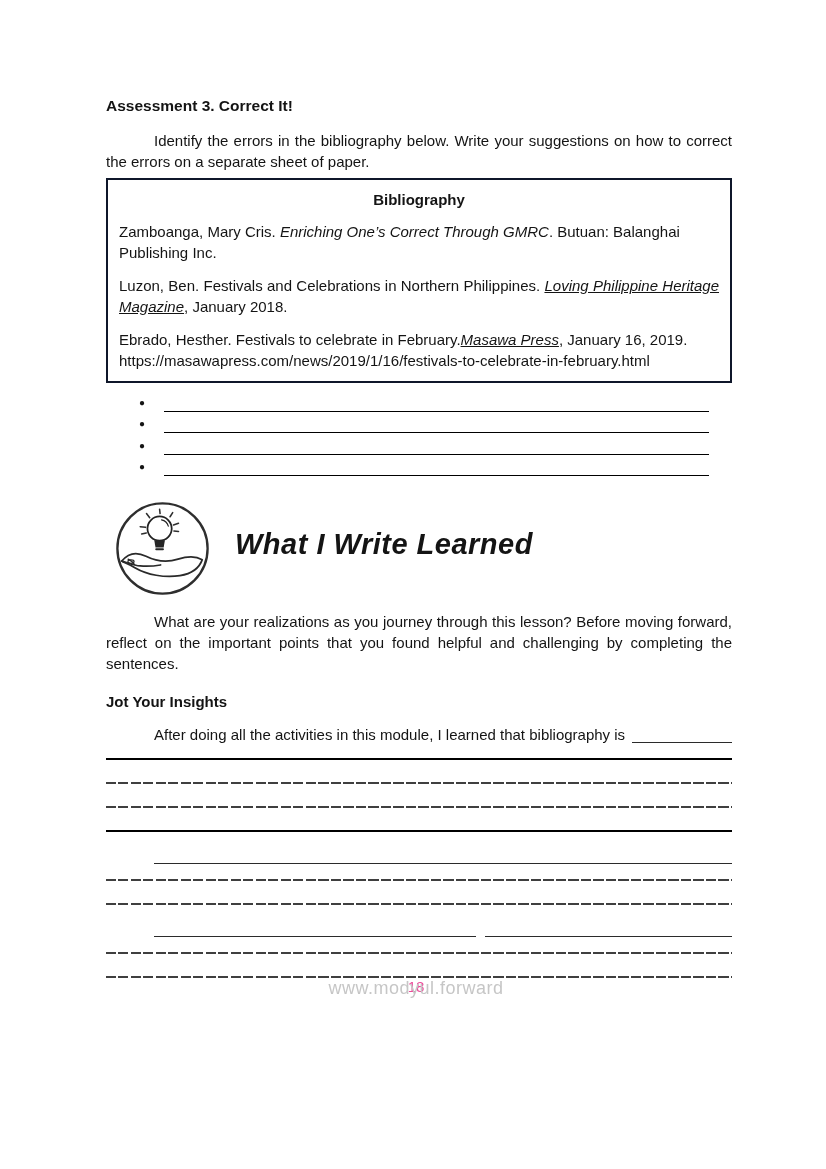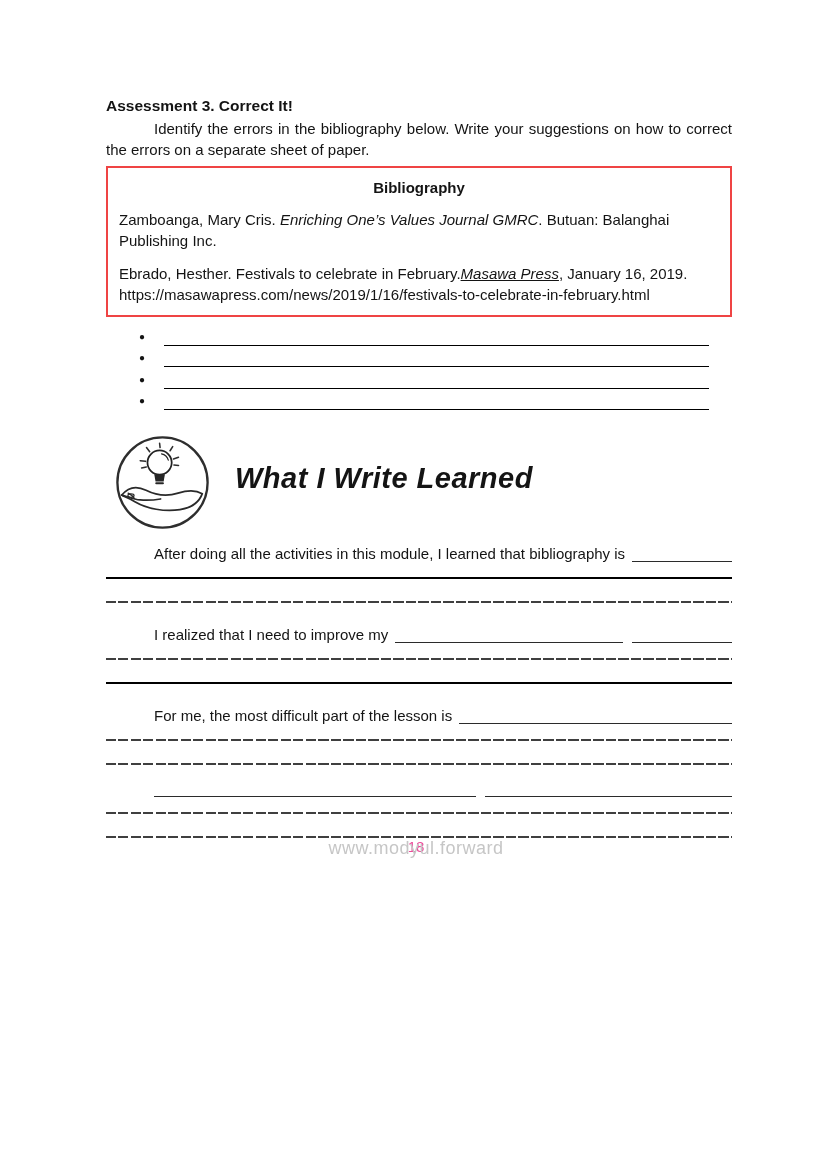--- a/index.html
+++ b/index.html
@@ -12,30 +12,30 @@
     font-size:15px;
     color:#141414;
     overflow:hidden;
     padding-left:6px;
   }
   .content { margin:0 100px; padding-top:95px; }
 
   .h-bold { font-weight:bold; font-size:15.5px; line-height:21px; }
 
   p.body-para {
-    margin:2px 0 0 0;
+    margin:14px 0 0 0;
     line-height:21px;
     text-align:justify;
   }
   .first-indent { text-indent:48px; }
 
   
   .bib-box {
     margin-top:6px;
-    border:2px solid #ef4444;
+    border:2px solid #0f172a;
     padding:8px 11px 8px 11px;
   }
   .bib-title { text-align:center; font-weight:bold; line-height:20px; margin:2px 0 12px 0; }
   .bib-entry { line-height:20.5px; margin:0 0 13px 0; }
   .bib-entry.just { text-align:justify; }
   .bib-entry:last-child { margin-bottom:2px;margin-top:8px; }
   .seg-it  { font-style:italic; }
   .seg-itu { font-style:italic; text-decoration:underline; }
 
   
@@ -106,23 +106,24 @@
 
 <div class="page">
   <div class="content">
 
     <div class="h-bold">Assessment 3. Correct It!</div>
     <p class="body-para first-indent">Identify the errors in the bibliography below. Write your suggestions on how to correct the errors on a separate sheet of paper.</p>
 
     <div class="bib-box">
       <div class="bib-title">Bibliography</div>
 
-      <p class="bib-entry"><span>Zamboanga, Mary Cris. </span><span class="seg-it">Enriching One’s Values Journal GMRC</span><span>. Butuan: Balanghai Publishing Inc.</span></p>
-
-
+      <p class="bib-entry"><span>Zamboanga, Mary Cris. </span><span class="seg-it">Enriching One’s Correct Through GMRC</span><span>. Butuan: Balanghai Publishing Inc.</span></p>
+
+
+      <p class="bib-entry just"><span>Luzon, Ben. Festivals and Celebrations in Northern Philippines. </span><span class="seg-itu">Loving Philippine Heritage Magazine</span><span>, January 2018.</span></p>
 
       <p class="bib-entry"><span>Ebrado, Hesther. Festivals to celebrate in February.</span><span class="seg-itu">Masawa Press</span><span>, January 16, 2019. </span><span>https://masawapress.com/news/2019/1/16/festivals-to-celebrate-in-february.html</span></p>
     </div>
 
     <div class="answer-list">
       <div class="answer-row">
         <span class="bullet-dot">●</span>
         <span class="bullet-line"></span>
       </div>
       <div class="answer-row">
@@ -160,40 +161,35 @@
             <path d="M8,63 C16,53 25,54 33,58 C43,63 55,64.5 66,61 C74,58.5 83,57 91,61.5 C88,70 80,76 68,78 C52,80.5 34,77 22,70 C15,66 10,64.5 8,63 Z"></path>
             <path d="M8,63 C14,64.5 20,67.5 27,68 C34,68.5 42,68 48,67" fill="none"></path>
             <path d="M14.5,61 C17.5,62.5 20,64.5 21,66.5" fill="none" stroke-width="1.3"></path>
             <ellipse cx="17.5" cy="63.5" rx="3.2" ry="1.8" fill="none" stroke-width="1.2"></ellipse>
           </g>
         </svg>
       </div>
       <div class="learned-title">What I Write Learned</div>
     </div>
 
-
+    <p class="body-para first-indent intro-para">What are your realizations as you journey through this lesson? Before moving forward, reflect on the important points that you found helpful and challenging by completing the sentences.</p>
+
+    <div class="insights-heading">Jot Your Insights</div>
 
     <div class="prompt-row first">
       <span class="prompt-text">After doing all the activities in this module, I learned that bibliography is</span>
       <span class="fill fill-grow"></span>
     </div>
     <div class="rule solid"></div>
     <div class="rule dashed"></div>
 
+    <div class="rule dashed"></div>
+    <div class="rule solid"></div>
+
     <div class="prompt-row">
-      <span class="prompt-text">I realized that I need to improve my</span>
-      <span class="fill fill-grow"></span>
-      <span class="fill-gap"></span>
-      <span class="fill fill-tail"></span>
-    </div>
-    <div class="rule dashed"></div>
-    <div class="rule solid"></div>
-
-    <div class="prompt-row">
-      <span class="prompt-text">For me, the most difficult part of the lesson is</span>
       <span class="fill fill-grow"></span>
     </div>
     <div class="rule dashed"></div>
     <div class="rule dashed"></div>
 
     <div class="prompt-row">
       <span class="fill fill-grow-a"></span>
       <span class="fill-gap"></span>
       <span class="fill fill-grow-b"></span>
     </div>

